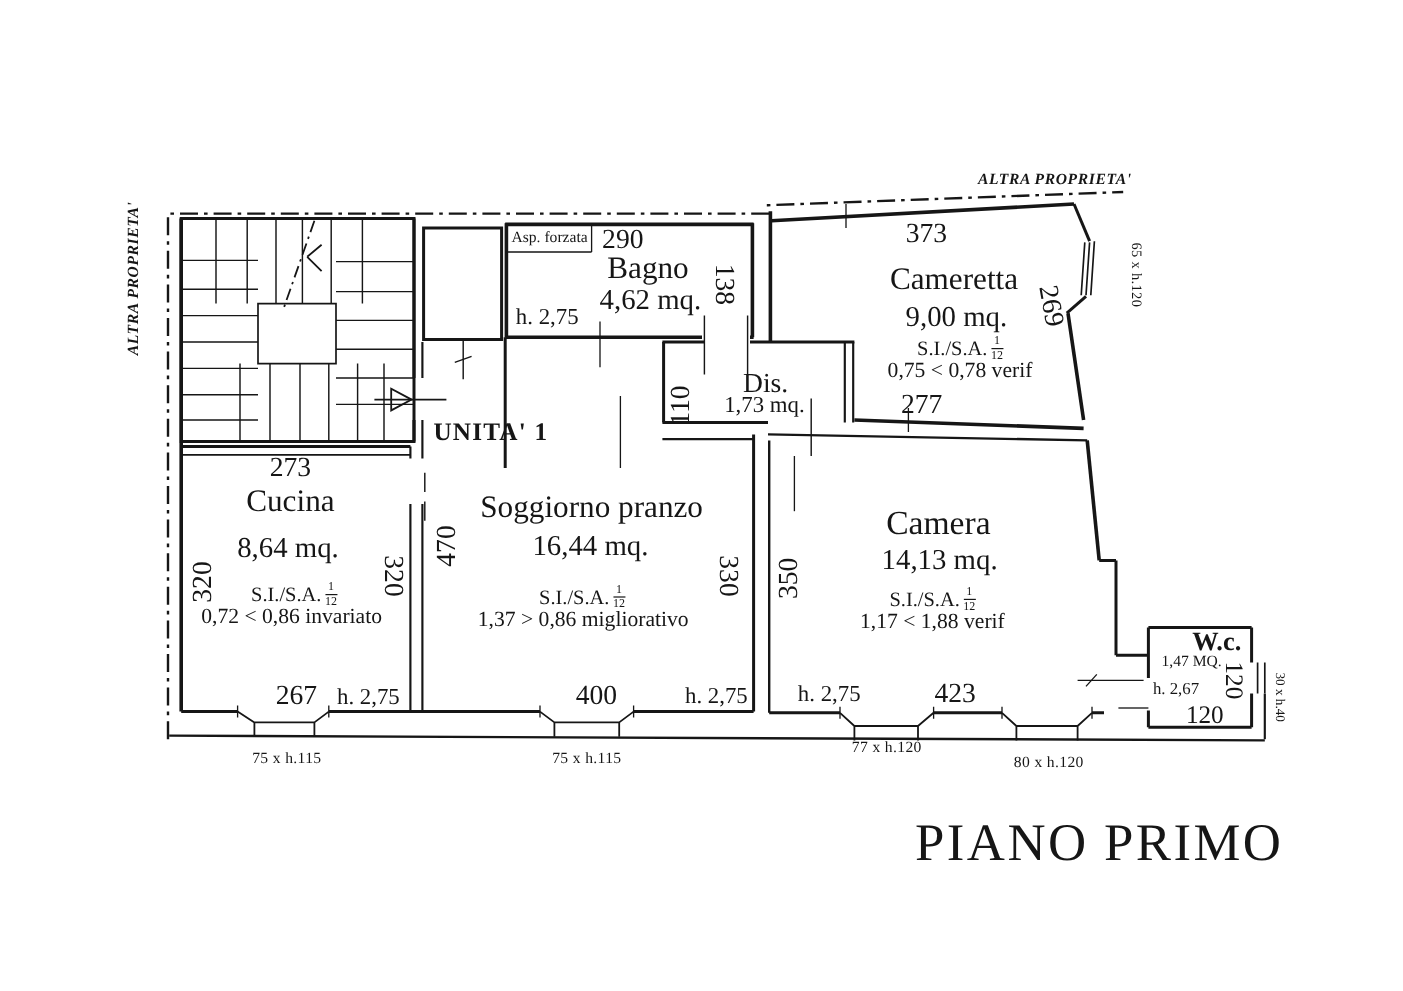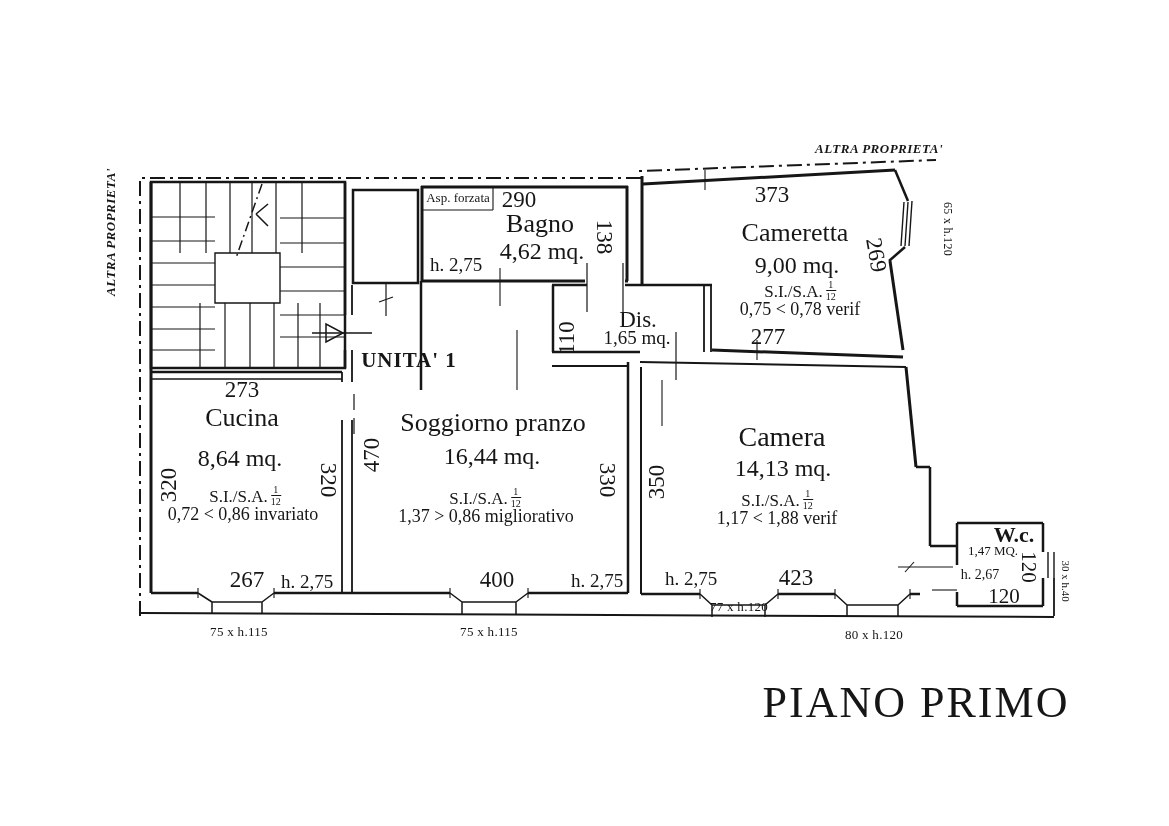--- a/index.html
+++ b/index.html
@@ -155,21 +155,21 @@
   <span class="lbl unita" style="left:409px;top:344px;">UNITA' 1</span>
 
   <span class="lbl small" style="left:458px;top:198px;">Asp. forzata</span>
   <span class="lbl dim" style="left:519px;top:200px;">290</span>
   <span class="lbl room-name" style="left:540px;top:224px;">Bagno</span>
   <span class="lbl room-area" style="left:542px;top:251px;">4,62 mq.</span>
   <span class="lbl dim rot-cw" style="left:604px;top:237px;">138</span>
   <span class="lbl height" style="left:456px;top:265px;">h. 2,75</span>
 
   <span class="lbl disname" style="left:638px;top:320px;">Dis.</span>
-  <span class="lbl disarea" style="left:637px;top:338px;">1,65 mq.</span>
+  <span class="lbl disarea" style="left:637px;top:338px;">1,73 mq.</span>
   <span class="lbl dim rot-ccw" style="left:567px;top:338px;">110</span>
 
   <span class="lbl dim" style="left:772px;top:195px;">373</span>
   <span class="lbl room-name" style="left:795px;top:233px;">Cameretta</span>
   <span class="lbl room-area" style="left:797px;top:265px;">9,00 mq.</span>
   <span class="lbl sisa" style="left:800px;top:291px;"><span>S.I./S.A.</span><span class="frac"><span class="num">1</span><span class="den">12</span></span></span>
   <span class="lbl ratio" style="left:800px;top:309px;">0,75 &lt; 0,78 verif</span>
   <span class="lbl dim" style="left:768px;top:337px;">277</span>
   <span class="lbl dim rot-cam" style="left:876px;top:255px;">269</span>
   <span class="lbl win rot-cw" style="left:947px;top:229px;font-weight:normal;font-size:12px;">65 x h.120</span>
@@ -203,18 +203,18 @@
 
   <span class="lbl wcname" style="left:1014px;top:535px;">W.c.</span>
   <span class="lbl wcsmall" style="left:993px;top:551px;">1,47 MQ.</span>
   <span class="lbl wch" style="left:964px;top:575px;margin-left:16px;">h. 2,67</span>
   <span class="lbl wcdim rot-cw" style="left:1028px;top:567px;">120</span>
   <span class="lbl wcdim" style="left:1004px;top:596px;">120</span>
   <span class="lbl rot-cw" style="left:1066px;top:581px;font-size:11px;">30 x h.40</span>
 
   <span class="lbl win" style="left:239px;top:632px;font-weight:normal;">75 x h.115</span>
   <span class="lbl win" style="left:489px;top:632px;font-weight:normal;">75 x h.115</span>
-  <span class="lbl win" style="left:739px;top:607px;font-weight:normal;">77 x h.120</span>
+  <span class="lbl win" style="left:739px;top:623px;font-weight:normal;">77 x h.120</span>
   <span class="lbl win" style="left:874px;top:635px;font-weight:normal;">80 x h.120</span>
 
   <span class="lbl piano" style="left:916px;top:702px;">PIANO PRIMO</span>
 
 </div>
 
 </body></html>

